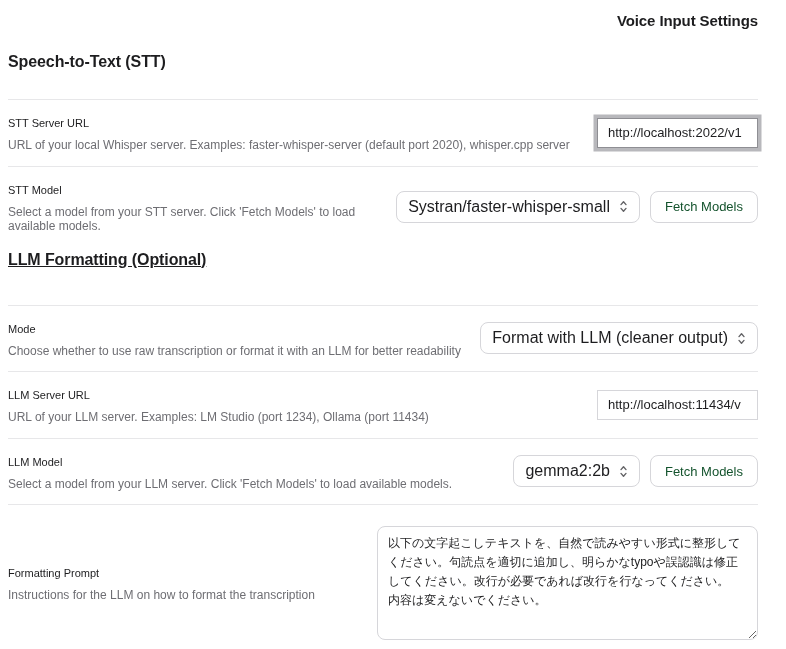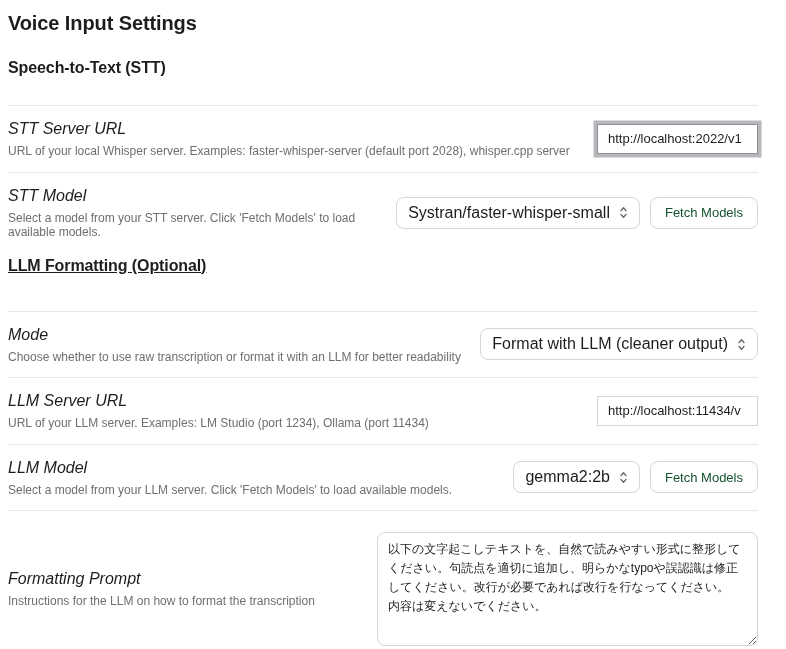--- a/index.html
+++ b/index.html
@@ -10,24 +10,25 @@
     color: #1d1d1f;
   }
   .page {
     width: 786px;
     height: 649px;
     box-sizing: border-box;
     padding: 12px 28px 0 8px;
     overflow: hidden;
   }
   .page-title {
-    font-size: 20px;
+    font-size: 15px;
     font-weight: 700;
     margin: 0;
     letter-spacing: -0.1px;
+    text-align: right;
   }
   .section-heading {
     font-size: 16px;
     font-weight: 600;
     margin: 24px 0 0 0;
     letter-spacing: -0.1px;
   }
   .rows { margin-top: 28px; }
   .rows.second { margin-top: 36px; }
   .row {
@@ -39,25 +40,24 @@
   }
   .row.prompt-row { padding: 21px 0; }
   .row-left { flex: 1 1 auto; padding-right: 16px; min-width: 0; }
   .row-right {
     flex: 0 0 auto;
     display: flex;
     align-items: center;
     gap: 10px;
   }
   .row-label {
-    font-size: 16px;
+    font-size: 11px;
     font-weight: 400;
     line-height: 20px;
     color: #1d1d1f;
-    font-style: italic;
   }
   .row-desc {
     font-size: 12px;
     line-height: 14.5px;
     color: #6e6e73;
     margin-top: 5px;
   }
   .text-input {
     width: 161px;
     height: 30px;
@@ -126,21 +126,21 @@
 
   <h1 class="page-title">Voice Input Settings</h1>
 
   <h2 class="section-heading">Speech-to-Text (STT)</h2>
 
   <div class="rows">
 
     <div class="row">
       <div class="row-left">
         <div class="row-label">STT Server URL</div>
-        <div class="row-desc">URL of your local Whisper server. Examples: faster-whisper-server (default port 2028), whisper.cpp server</div>
+        <div class="row-desc">URL of your local Whisper server. Examples: faster-whisper-server (default port 2020), whisper.cpp server</div>
       </div>
       <div class="row-right">
         <input class="text-input focused" type="text" value="http://localhost:2022/v1" style="">
       </div>
     </div>
 
     <div class="row">
       <div class="row-left">
         <div class="row-label">STT Model</div>
         <div class="row-desc">Select a model from your STT server. Click 'Fetch Models' to load available models.</div>

